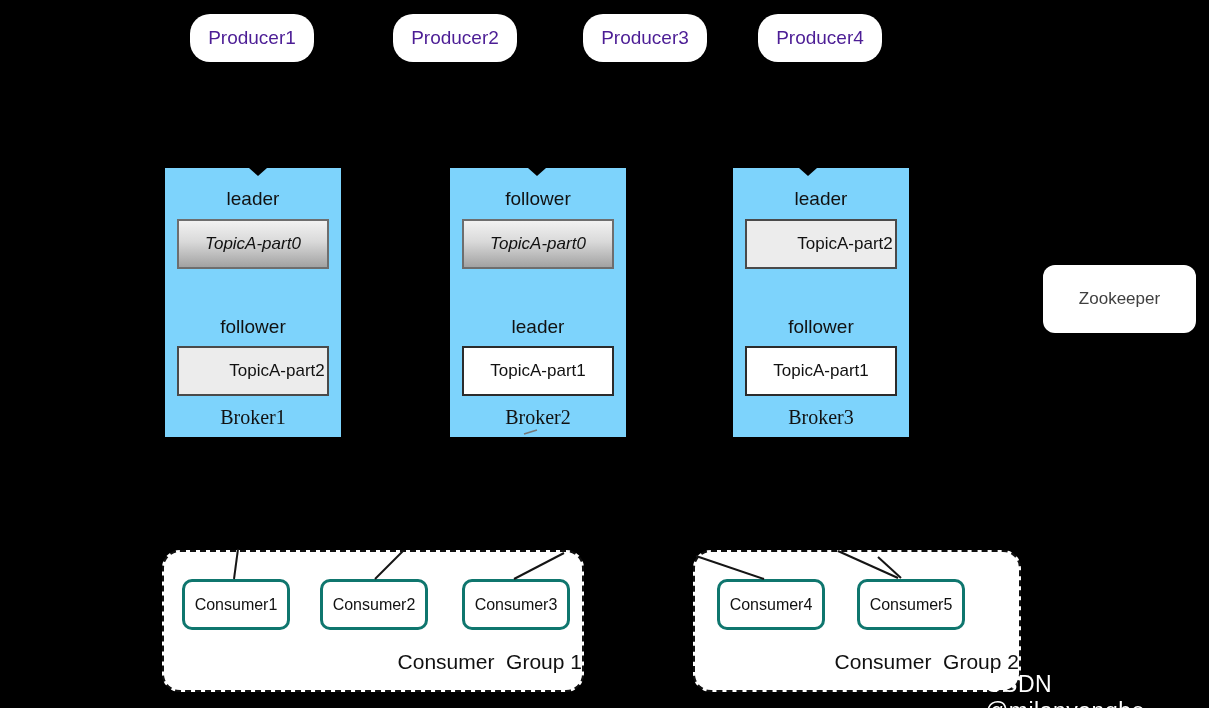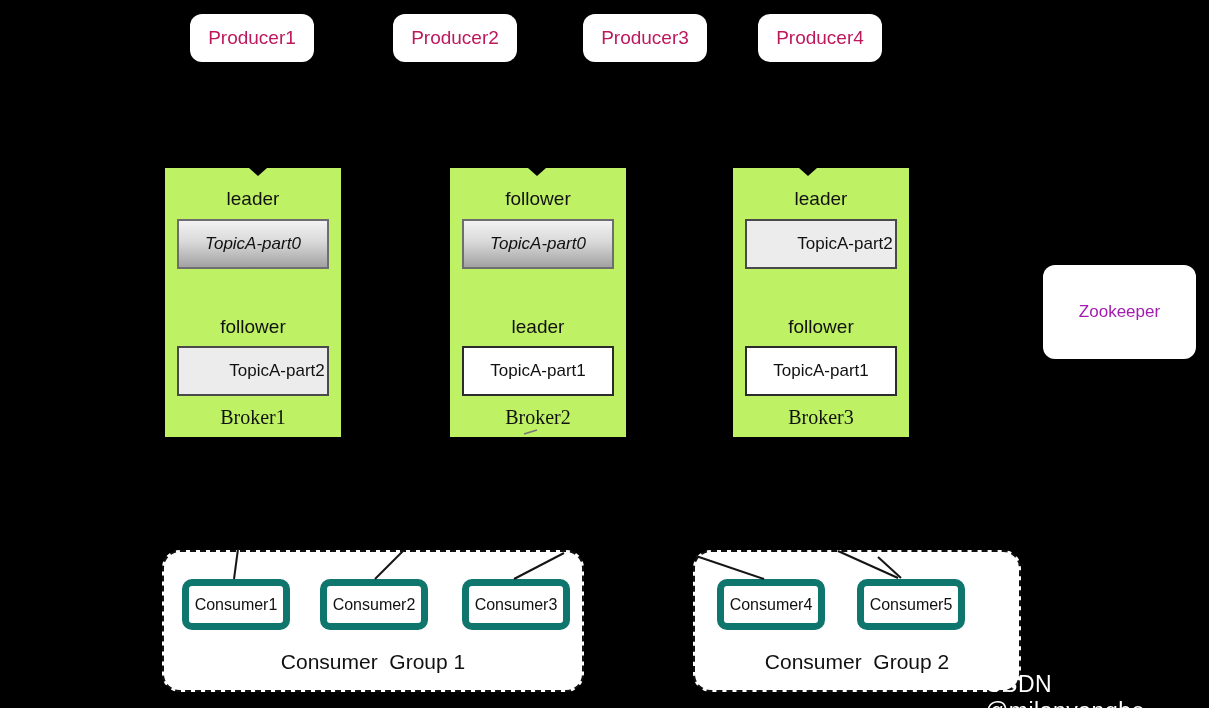--- a/index.html
+++ b/index.html
@@ -7,28 +7,28 @@
     position:relative;
     width:1209px;height:708px;
     background:#000000;
     font-family:"Liberation Sans", sans-serif;
     color:#111;
     overflow:hidden;
   }
   
   .producer{
     position:absolute;top:14px;width:124px;height:48px;
-    background:#ffffff;border-radius:12px;
+    background:#ffffff;border-radius:20px;
     display:flex;align-items:center;justify-content:center;
-    font-size:19px;color:#be185d;
+    font-size:19px;color:#4c1d95;
   }
   
   .broker{
     position:absolute;top:168px;width:176px;height:269px;
-    background:#bef264;
+    background:#7dd3fc;
   }
   .role{
     position:absolute;left:0;width:100%;height:22px;top:20px;
     text-align:center;font-size:19px;color:#111;
   }
   .role.second{top:148px;}
   .topic{
     position:absolute;left:12px;right:12px;height:46px;top:51px;
     display:flex;align-items:center;justify-content:center;
     font-size:17px;color:#111;
@@ -41,41 +41,41 @@
     font-style:italic;
   }
   .topic.light{background:#ececec;border-color:#4a4a4a;padding-left:48px;}
   .topic.white{background:#ffffff;border-color:#2c2c2c;}
   .broker-name{
     position:absolute;left:0;width:100%;top:238px;height:24px;
     text-align:center;font-size:20px;color:#111;font-family:Liberation Serif, serif;
   }
   
   .zookeeper{
-    position:absolute;left:1043px;top:265px;width:153px;height:94px;
+    position:absolute;left:1043px;top:265px;width:153px;height:68px;
     background:#ffffff;border-radius:12px;
     display:flex;align-items:center;justify-content:center;
-    font-size:17px;color:#a21caf;
+    font-size:17px;color:#404040;
   }
   
   .group{
     position:absolute;top:550px;height:142px;
     background:#ffffff;border:2px dashed #111;border-radius:18px;
     box-sizing:border-box;
   }
   .consumer{
     position:absolute;top:27px;height:51px;width:108px;
-    background:#ffffff;border:7px solid #0f766e;border-radius:10px;
+    background:#ffffff;border:3px solid #0f766e;border-radius:10px;
     box-sizing:border-box;
     display:flex;align-items:center;justify-content:center;
     font-size:16px;color:#111;
   }
   .group-label{
     position:absolute;left:0;width:100%;top:98px;height:28px;
-    text-align:center;font-size:21px;color:#111;white-space:pre;
+    text-align:right;font-size:21px;color:#111;white-space:pre;
   }
   
   .watermark{
     position:absolute;left:985px;top:671px;
     color:#ffffff;font-size:23px;letter-spacing:0.5px;
   }
   
   #overlay{position:absolute;left:0;top:0;width:1209px;height:708px;pointer-events:none;}
 </style>
 </head>

